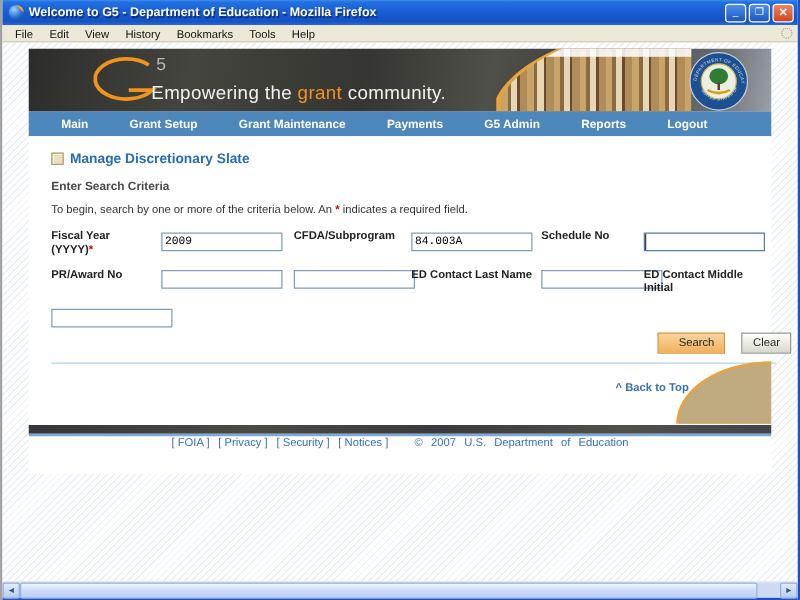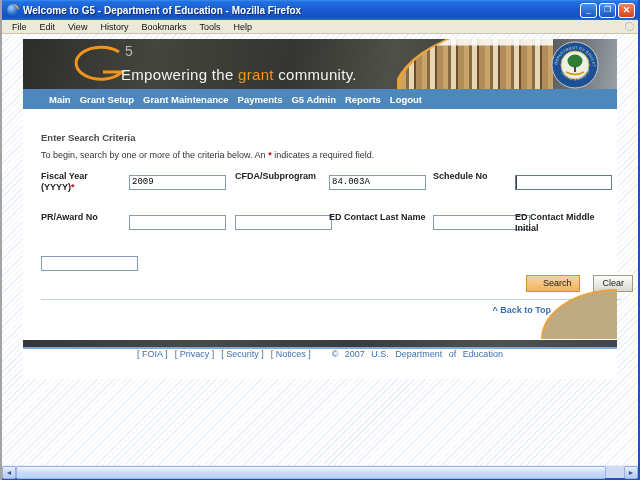--- a/index.html
+++ b/index.html
@@ -42,34 +42,34 @@
     background:
       linear-gradient(to bottom, rgba(255,255,255,.85) 0 6px, rgba(255,255,255,0) 7px),
       repeating-linear-gradient(90deg,#c9a468 0 5px,#8a6a42 5px 8px,#e6d6b4 8px 13px,#6b4b2b 13px 15px,#b08d58 15px 21px),
       linear-gradient(to bottom,#d8c8a8,#a08860);
     clip-path:ellipse(115% 160% at 112% 115%); }
   .bookshelf-arc { position:absolute; left:374px; top:0; width:152px; height:50px; background:#e8a33d;
     clip-path:ellipse(115% 160% at 112% 115%); }
   .seal { position:absolute; left:528px; top:2px; }
 
   
-  .navbar { height:20px; background:#4d87bb; display:flex; align-items:center; padding-left:26px; gap:9px; }
+  .navbar { height:20px; background:#4d87bb; display:flex; align-items:center; padding-left:26px; gap:33px; }
   .nav-item { color:#fff; font-size:9.5px; font-weight:bold; cursor:pointer; white-space:nowrap; }
 
   
   .main { background:#fff; height:240px; position:relative; padding:12px 0 0 18px; display:flex; flex-direction:column; }
   .page-title-row { display:flex; align-items:center; gap:5px; }
   .pt-icon { width:10px; height:10px; background:#e8e0c0; border:1px solid #b0a070; box-shadow:inset 1px 1px 0 #fff8e0; }
   .page-title { color:#2a6cb4; font-size:11px; font-weight:bold; }
   .section-heading { margin-top:11px; font-size:9.5px; font-weight:bold; color:#4a4a4a; }
   .instructions { margin-top:7px; font-size:9px; color:#333; }
   .req { color:#cc0000; font-weight:bold; }
 
   .form-grid { margin-top:10px; display:grid; grid-template-columns:88px 106px 94px 104px 82px 98px;
-    row-gap:17px; align-items:start; width:574px; }
+    row-gap:7px; align-items:start; width:574px; }
   .flabel { font-size:9px; font-weight:bold; color:#222; line-height:1.25; padding-top:1px; padding-right:6px; }
   .form-grid input { width:97px; height:15px; border:1px solid #7f9db9; font-size:9px; padding:0 2px;
     font-family:Liberation Mono, monospace; background:#fff; }
   .form-grid input.focused { border:1px solid #5a7aa0; box-shadow:inset 1px 0 0 #444; }
 
   .btn-row { display:flex; justify-content:flex-end; gap:13px; width:592px; margin-top:4px; }
   .btn { height:17px; font-size:9px; padding:0 8px; cursor:pointer; font-family:"Liberation Sans",sans-serif; color:#222; }
   .btn.search { background:linear-gradient(to bottom,#f8d49c,#f0b25e); border:1px solid #d89030;padding-left:16px; }
   .btn.clear { background:linear-gradient(to bottom,#fdfdfb,#d8d8d0); border:1px solid #9a9a92; }
   .divider { margin-top:7px; width:580px; border-top:1px solid #b8d4e8; }
@@ -167,20 +167,24 @@
         <span class="nav-item">Main</span>
         <span class="nav-item">Grant Setup</span>
         <span class="nav-item">Grant Maintenance</span>
         <span class="nav-item">Payments</span>
         <span class="nav-item">G5 Admin</span>
         <span class="nav-item">Reports</span>
         <span class="nav-item">Logout</span>
       </div>
 
       <div class="main">
+        <div class="page-title-row">
+          <span class="pt-icon"></span>
+          <span class="page-title">Manage Discretionary Slate</span>
+        </div>
         <div class="section-heading">Enter Search Criteria</div>
         <div class="instructions"><span>To begin, search by one or more of the criteria below. An </span><span class="req">*</span><span> indicates a required field.</span></div>
 
         <div class="form-grid">
           <div class="flabel"><span>Fiscal Year (YYYY)</span><span class="req">*</span></div>
           <div><input type="text" value="2009" style=""></div>
           <div class="flabel"><span>CFDA/Subprogram</span><span class="req"></span></div>
           <div><input type="text" value="84.003A" style=""></div>
           <div class="flabel"><span>Schedule No</span><span class="req"></span></div>
           <div><input type="text" class="focused" value="" style=""></div>

